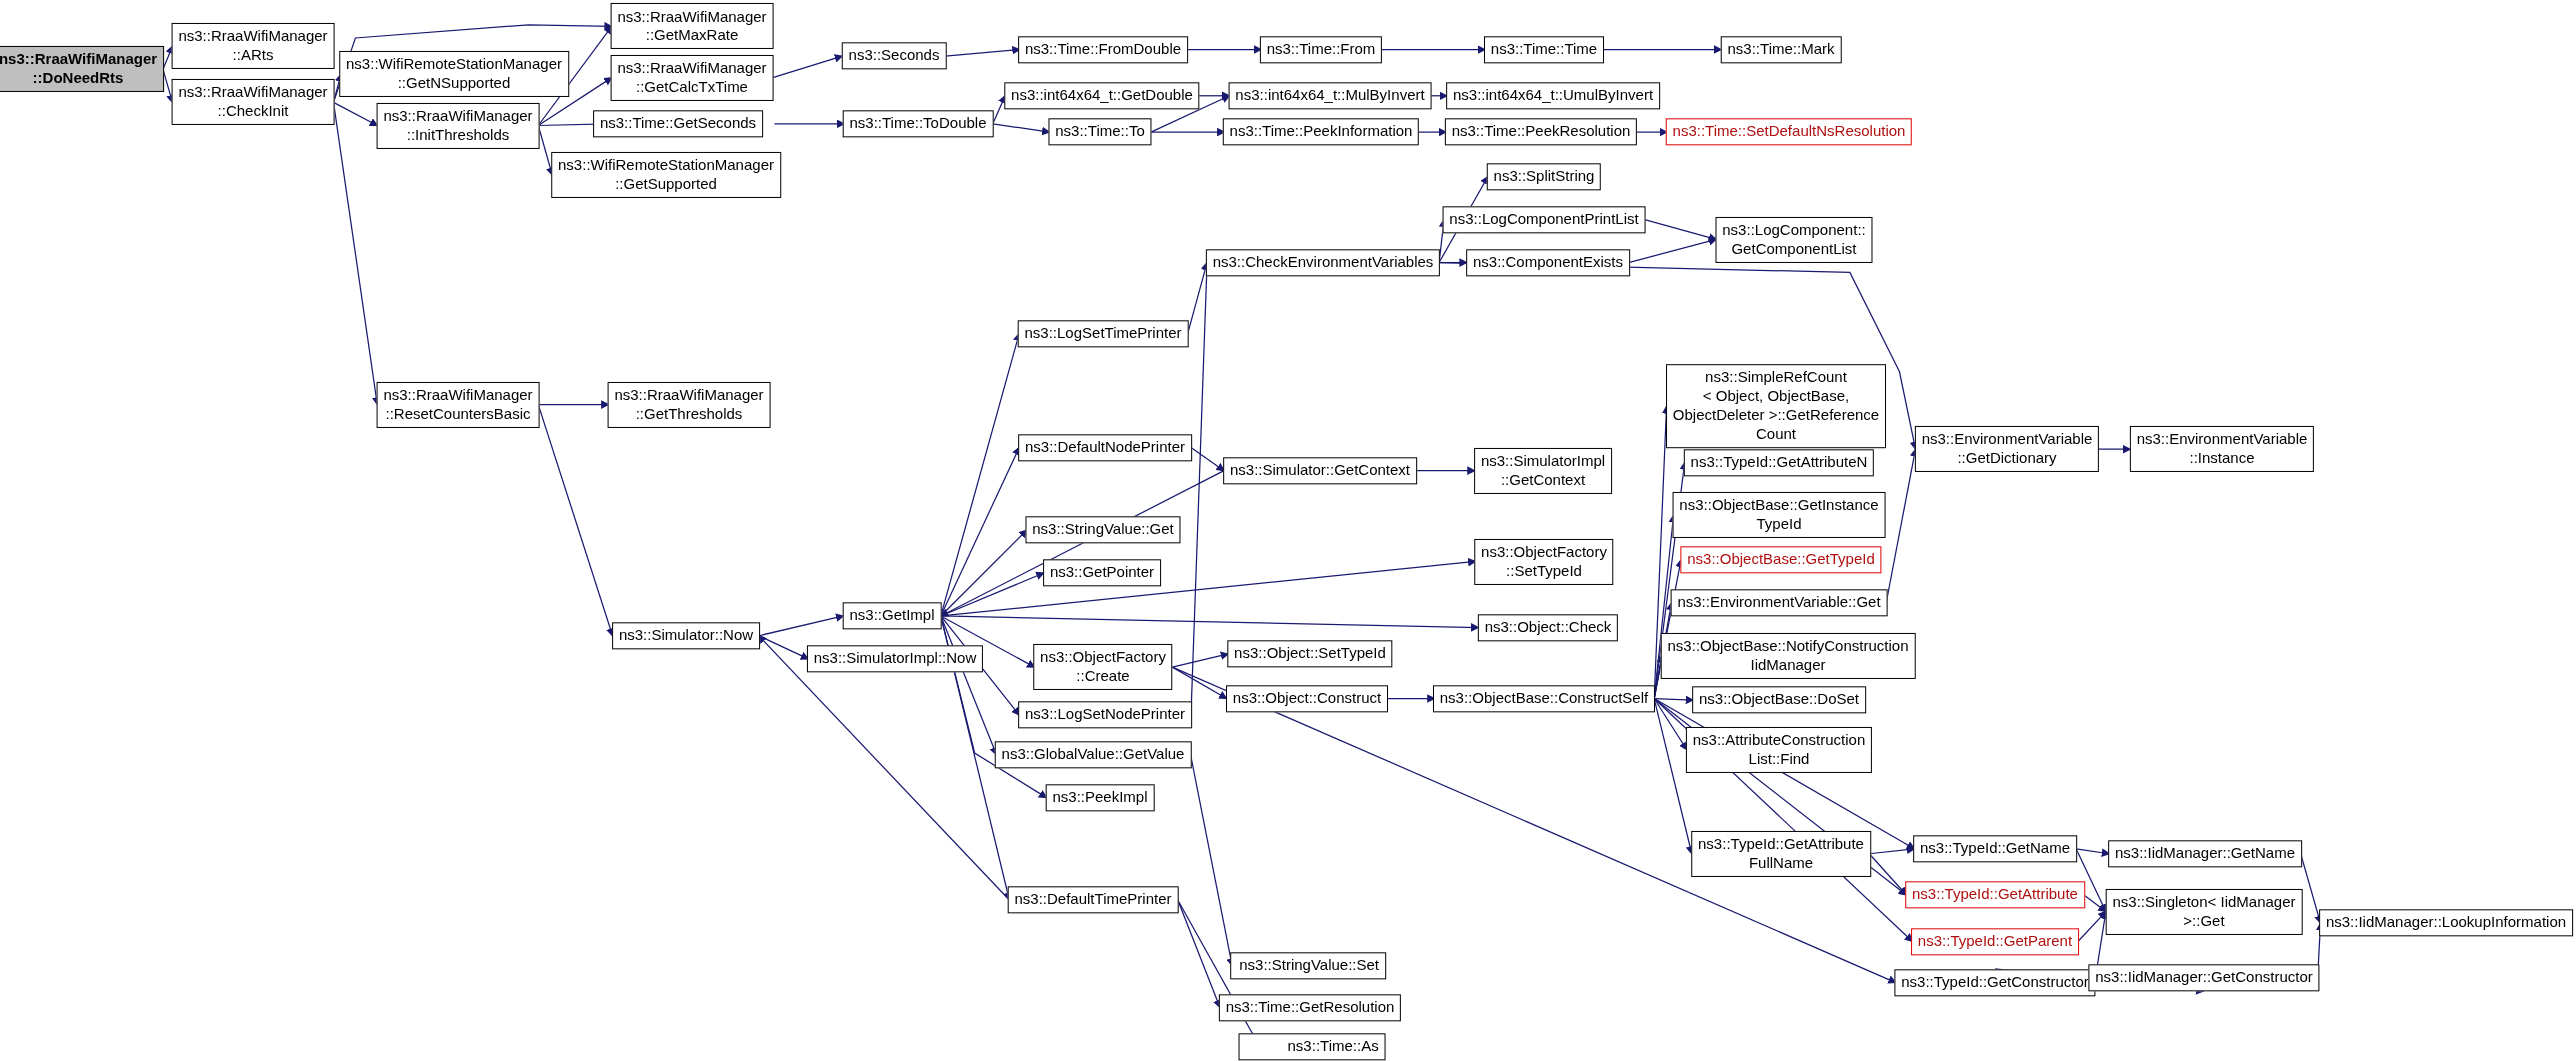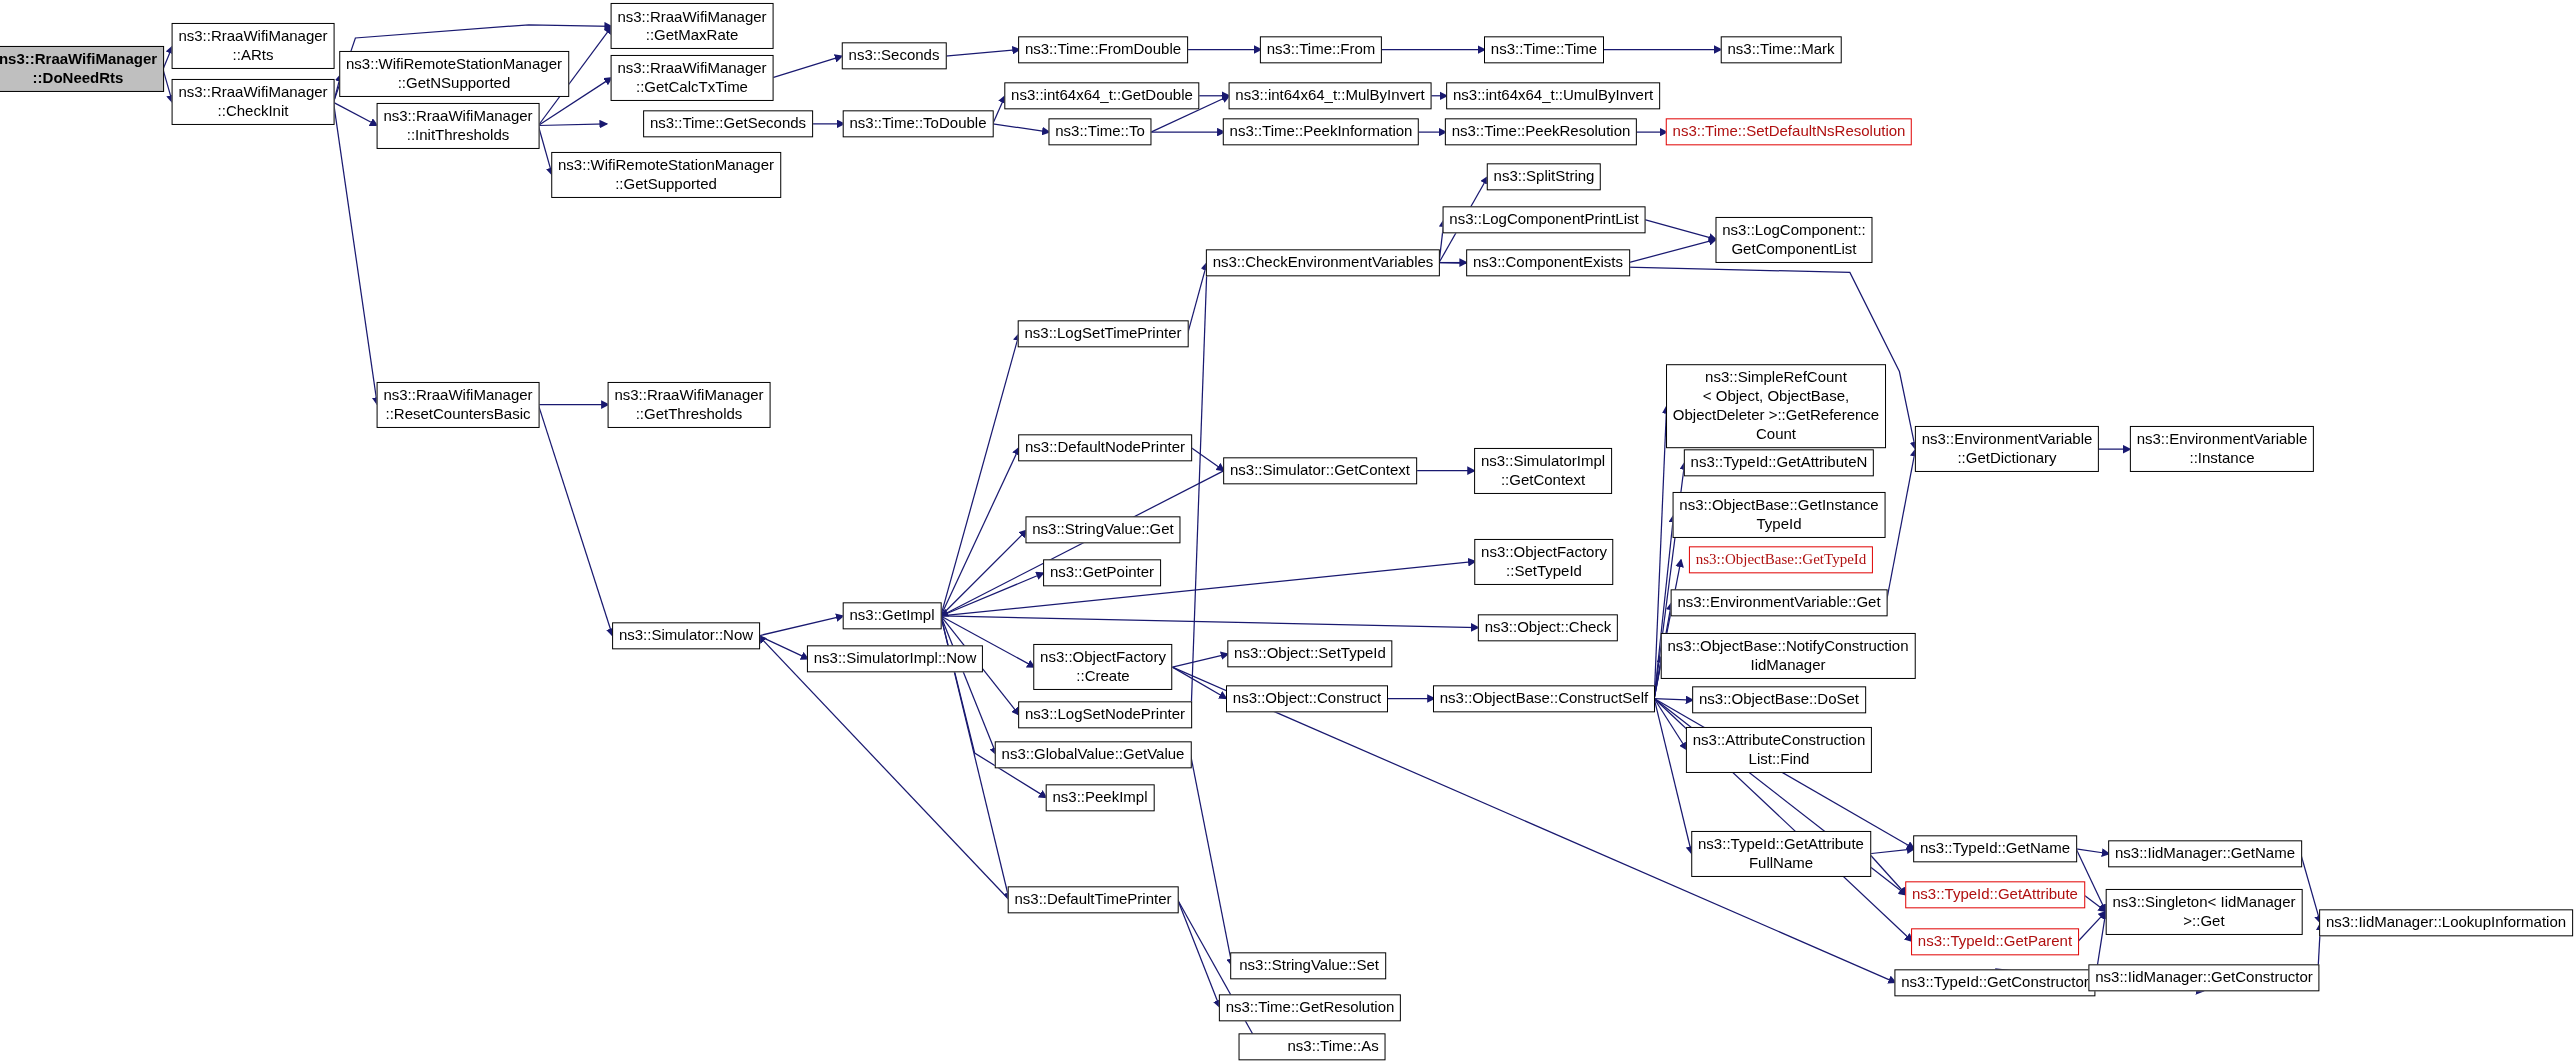--- a/index.html
+++ b/index.html
@@ -145,21 +145,21 @@
 ::CheckInit</div>
     <div class="node" style="left: 454px; top: 74px;">ns3::WifiRemoteStationManager
 ::GetNSupported</div>
     <div class="node" style="left: 692px; top: 26.4px;">ns3::RraaWifiManager
 ::GetMaxRate</div>
     <div class="node" style="left: 692px; top: 78px;">ns3::RraaWifiManager
 ::GetCalcTxTime</div>
     <div class="node" style="left: 458px; top: 126px;">ns3::RraaWifiManager
 ::InitThresholds</div>
     <div class="node" style="left: 894px; top: 56px;">ns3::Seconds</div>
-    <div class="node" style="left: 728px; top: 124px;">ns3::Time::GetSeconds</div>
+    <div class="node" style="left: 678px; top: 124px;">ns3::Time::GetSeconds</div>
     <div class="node" style="left: 666px; top: 175px;">ns3::WifiRemoteStationManager
 ::GetSupported</div>
     <div class="node" style="left: 1103px; top: 50px;">ns3::Time::FromDouble</div>
     <div class="node" style="left: 1321px; top: 50px;">ns3::Time::From</div>
     <div class="node" style="left: 1544px; top: 50px;">ns3::Time::Time</div>
     <div class="node" style="left: 1781px; top: 50px;">ns3::Time::Mark</div>
     <div class="node" style="left: 1102px; top: 96px;">ns3::int64x64_t::GetDouble</div>
     <div class="node" style="left: 1330px; top: 96px;">ns3::int64x64_t::MulByInvert</div>
     <div class="node" style="left: 1553px; top: 96px;">ns3::int64x64_t::UmulByInvert</div>
     <div class="node" style="left: 918px; top: 124px;">ns3::Time::ToDouble</div>
@@ -187,21 +187,21 @@
     <div class="node" style="left: 1543px; top: 471px;">ns3::SimulatorImpl
 ::GetContext</div>
     <div class="node" style="left: 1779px; top: 463px;">ns3::TypeId::GetAttributeN</div>
     <div class="node" style="left: 2007px; top: 449px;">ns3::EnvironmentVariable
 ::GetDictionary</div>
     <div class="node" style="left: 2222px; top: 449px;">ns3::EnvironmentVariable
 ::Instance</div>
     <div class="node" style="left: 1779px; top: 515px;">ns3::ObjectBase::GetInstance
 TypeId</div>
     <div class="node" style="left: 1103px; top: 530px;">ns3::StringValue::Get</div>
-    <div class="node truncated" style="left: 1781px; top: 560px; font-family: Liberation Serif, serif;">ns3::ObjectBase::GetTypeId</div>
+    <div class="node truncated" style="left: 1781px; top: 560px;">ns3::ObjectBase::GetTypeId</div>
     <div class="node" style="left: 1102px; top: 573px;">ns3::GetPointer</div>
     <div class="node" style="left: 1544px; top: 562px;">ns3::ObjectFactory
 ::SetTypeId</div>
     <div class="node" style="left: 1779px; top: 603px;">ns3::EnvironmentVariable::Get</div>
     <div class="node" style="left: 892px; top: 616px;">ns3::GetImpl</div>
     <div class="node" style="left: 1548px; top: 628px;">ns3::Object::Check</div>
     <div class="node" style="left: 1788px; top: 656px;">ns3::ObjectBase::NotifyConstruction
 IidManager</div>
     <div class="node" style="left: 686px; top: 636px;">ns3::Simulator::Now</div>
     <div class="node" style="left: 895px; top: 659px;">ns3::SimulatorImpl::Now</div>

